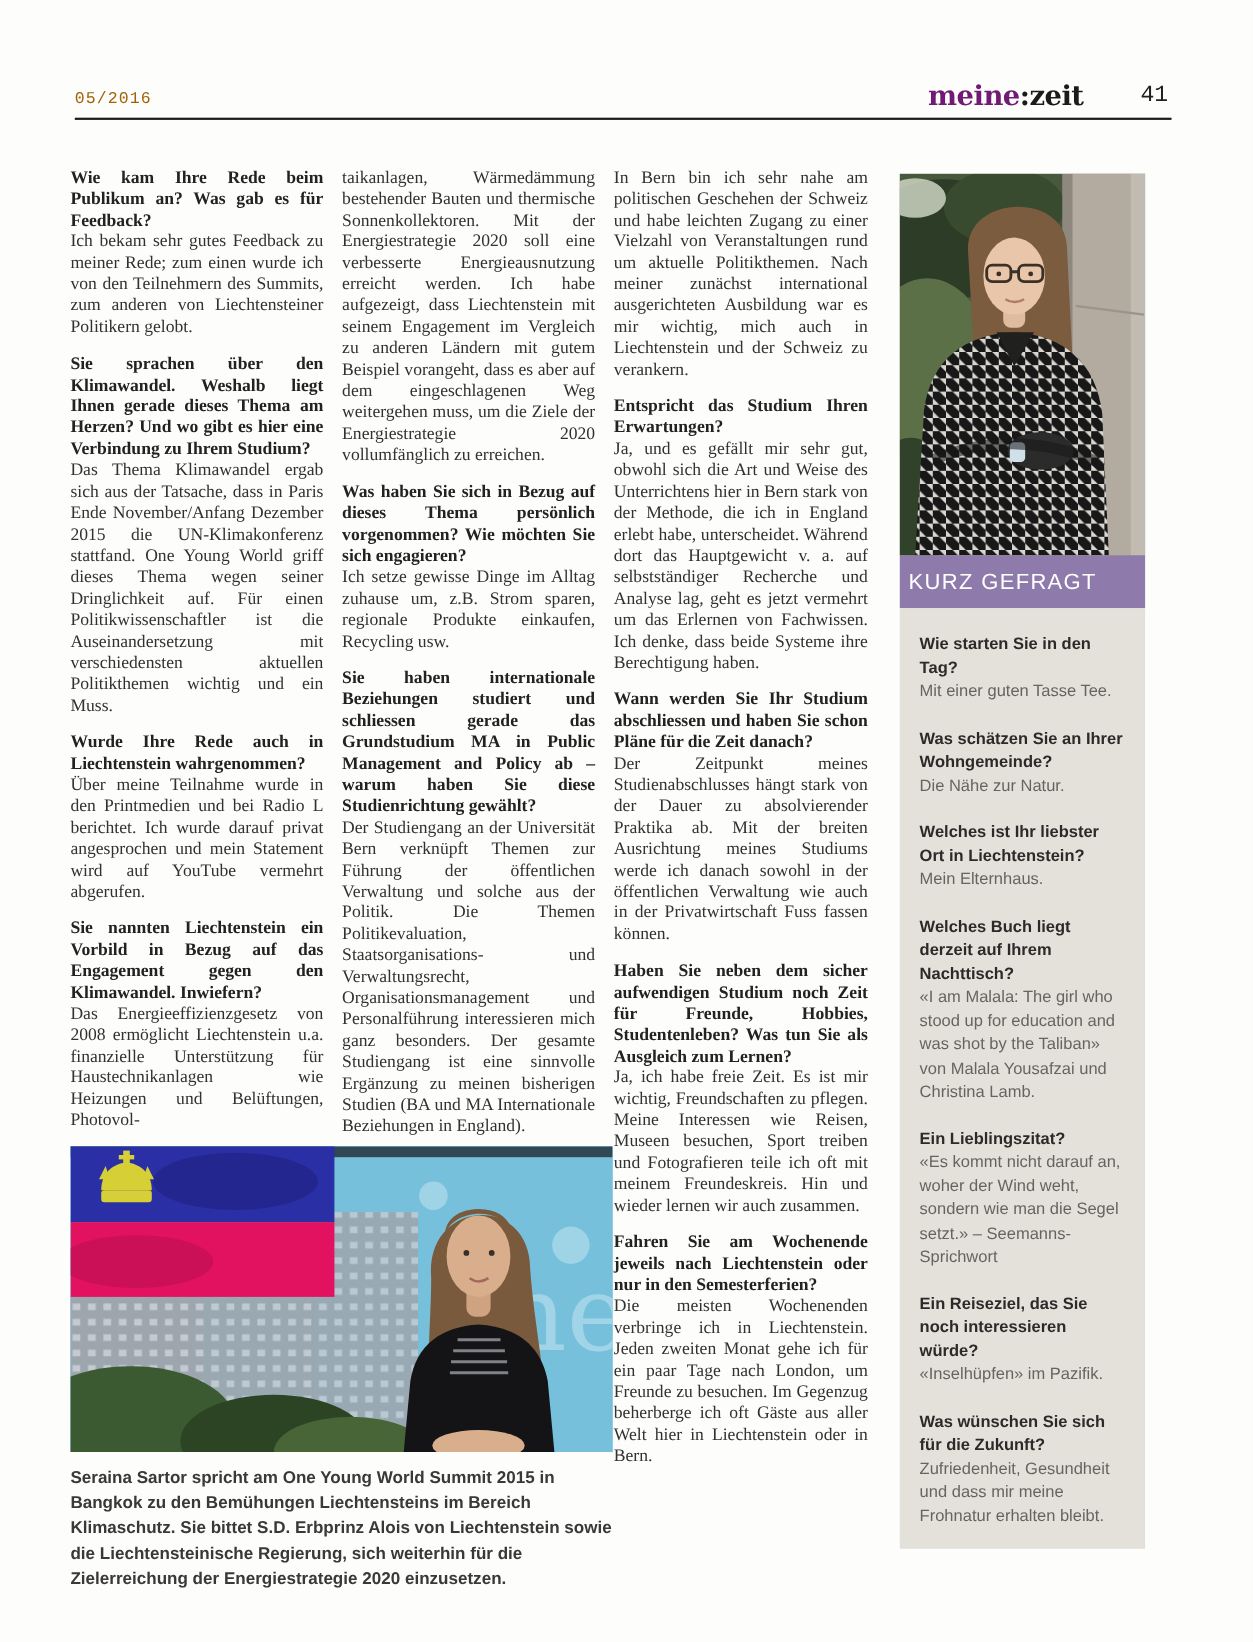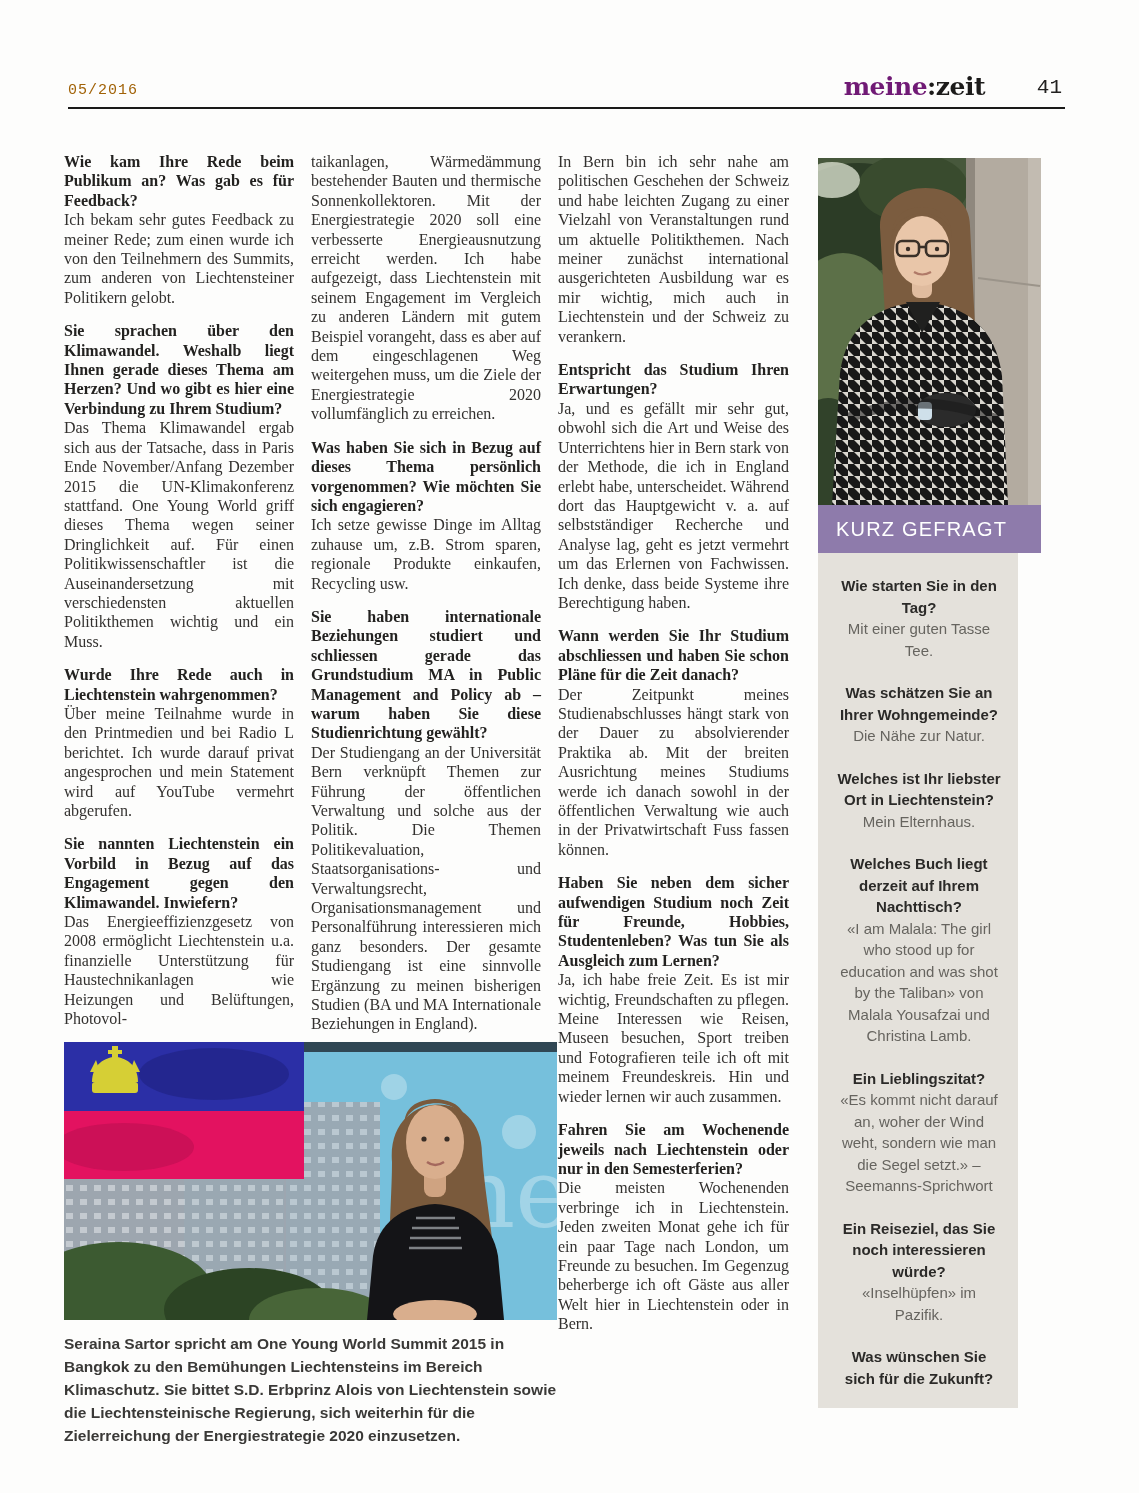--- a/index.html
+++ b/index.html
@@ -61,28 +61,28 @@
   .portrait-photo{
     position:absolute;left:818px;top:158px;width:223px;height:347px;
     overflow:hidden;background:#47583c;
   }
   .sidebar-title{
     position:absolute;left:818px;top:505px;width:223px;height:48px;
     background:#8e7bab;color:#ffffff;
     font-family:"Liberation Sans", sans-serif;
     font-size:20px;letter-spacing:1.2px;
     line-height:48px;
-    box-sizing:border-box;padding-left:18px;
+    box-sizing:border-box;padding-left:8px;
   }
   .sidebar-box{
-    position:absolute;left:818px;top:553px;width:200px;height:855px;
+    position:absolute;left:818px;top:553px;width:223px;height:855px;
     background:#e4e1db;
     box-sizing:border-box;padding:22px 16px 18px 18px;
     font-family:"Liberation Sans", sans-serif;
-    font-size:15px;line-height:21.5px;text-align:center;
+    font-size:15px;line-height:21.5px;
   }
   .sb-item{margin-bottom:21px;}
   .sb-item:last-child{margin-bottom:12px;}
   .sb-q{font-weight:bold;color:#2b2a28;}
   .sb-a{color:#66645f;}
 </style>
 </head>
 <body>
 
 <div class="page">
@@ -259,16 +259,17 @@
     <div class="sb-item">
       <div class="sb-q">Ein Lieblingszitat?</div>
       <div class="sb-a">«Es kommt nicht darauf an, woher der Wind weht, sondern wie man die Segel setzt.» – Seemanns-Sprichwort</div>
     </div>
     <div class="sb-item">
       <div class="sb-q">Ein Reiseziel, das Sie noch interessieren würde?</div>
       <div class="sb-a">«Inselhüpfen» im Pazifik.</div>
     </div>
     <div class="sb-item">
       <div class="sb-q">Was wünschen Sie sich für die Zukunft?</div>
+      <div class="sb-a">Zufriedenheit, Gesundheit und dass mir meine Frohnatur erhalten bleibt.</div>
     </div>
   </div>
 
 </div>
 
 </body></html>

